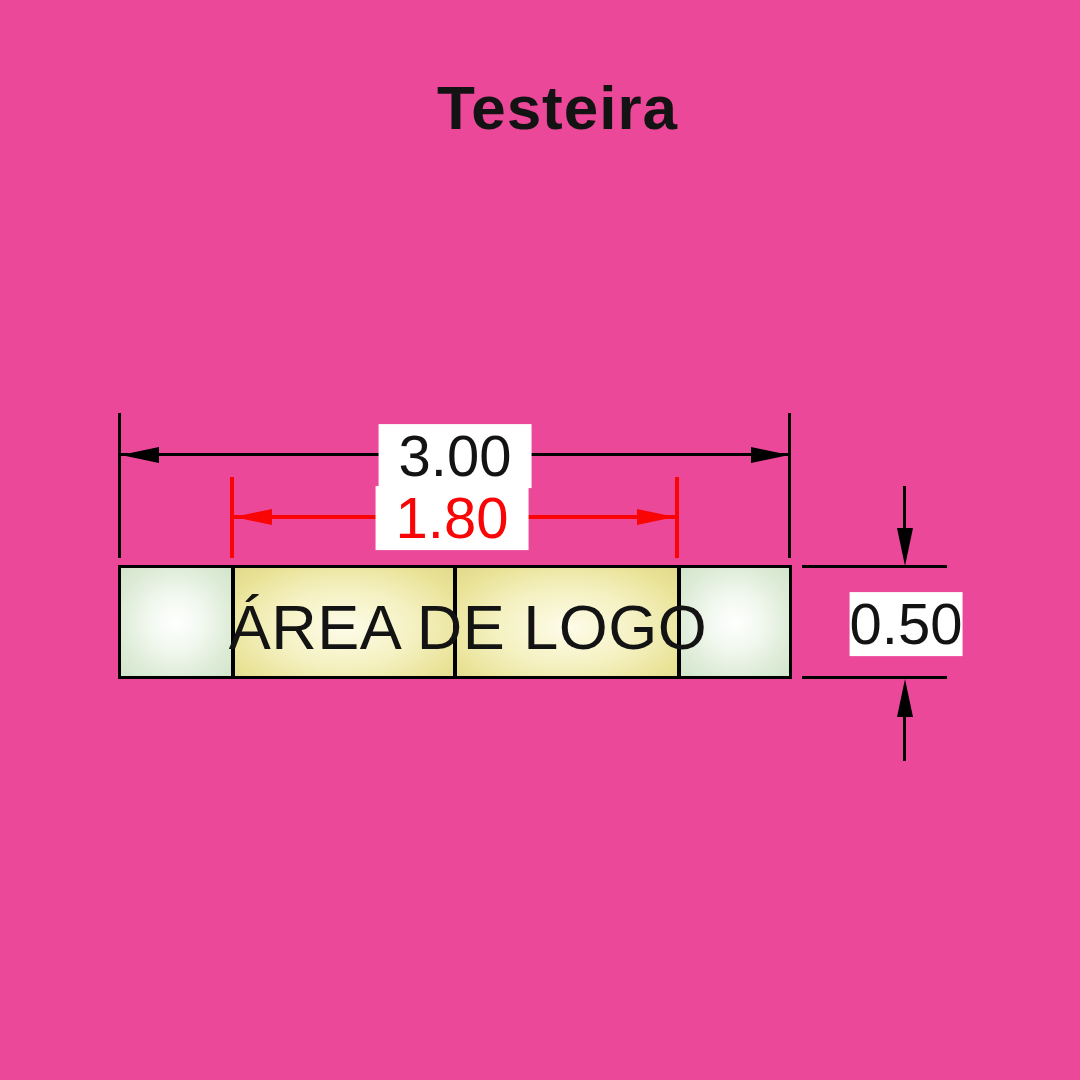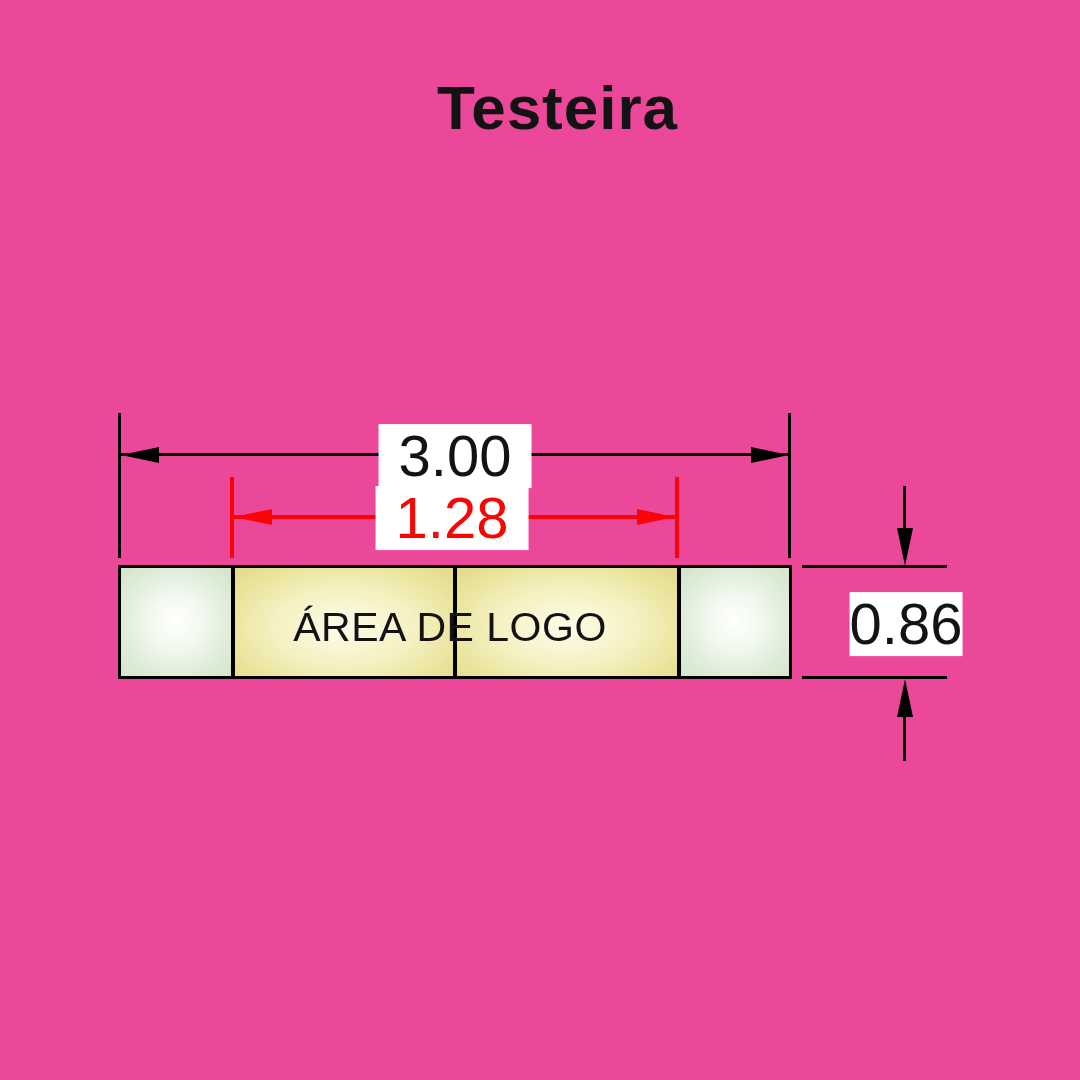--- a/index.html
+++ b/index.html
@@ -62,23 +62,23 @@
   .bar-section { height: 100%; box-sizing: border-box; }
   .cap-green {
     background: radial-gradient(circle at 50% 50%, #ffffff 0%, #f2f8ef 35%, #dcebd6 75%, #d3e5cc 100%);
   }
   .panel-yellow {
     background: radial-gradient(ellipse at 50% 55%, #fdfce9 0%, #f5f1c2 45%, #e9e398 80%, #e2da8b 100%);
   }
   .divider { border-left: 4px solid #000; }
 
   .logo-text {
-    left: 450px; top: 627px;
+    left: 468px; top: 627px;
     transform: translate(-50%, -50%);
-    font-size: 41px;
+    font-size: 63px;
     color: #131313;
     white-space: nowrap;
     letter-spacing: 0.5px;
     text-align: center;
   }
 </style>
 </head>
 <body>
 
 <div class="canvas">
@@ -90,31 +90,31 @@
   <div class="abs hline" style="left:121px; top:453px; width:668px;"></div>
   <div class="abs arrow left" style="left:121px; top:447px;"></div>
   <div class="abs arrow right" style="left:751px; top:447px;"></div>
   <div class="abs dim-label" style="left:455px; top:456px;">3.00</div>
 
   <div class="abs vline red" style="left:230px; top:477px; height:81px;"></div>
   <div class="abs vline red" style="left:675px; top:477px; height:81px;"></div>
   <div class="abs hline red" style="left:234px; top:515px; width:441px;"></div>
   <div class="abs arrow left red" style="left:234px; top:509px;"></div>
   <div class="abs arrow right red" style="left:637px; top:509px;"></div>
-  <div class="abs dim-label red" style="left:452px; top:518px;">1.28</div>
+  <div class="abs dim-label red" style="left:452px; top:518px;">1.80</div>
 
   <div class="abs bar">
     <div class="bar-section cap-green" style="width:110px;"></div>
     <div class="bar-section panel-yellow divider" style="width:222px;"></div>
     <div class="bar-section panel-yellow divider" style="width:224px;"></div>
     <div class="bar-section cap-green divider" style="flex:1;"></div>
   </div>
   <div class="abs logo-text">ÁREA DE LOGO</div>
 
   <div class="abs hline" style="left:802px; top:565px; width:145px;"></div>
   <div class="abs hline" style="left:802px; top:676px; width:145px;"></div>
   <div class="abs vline" style="left:903px; top:486px; height:45px;"></div>
   <div class="abs arrow down" style="left:897px; top:528px;"></div>
   <div class="abs arrow up" style="left:897px; top:679px;"></div>
   <div class="abs vline" style="left:903px; top:715px; height:46px;"></div>
-  <div class="abs dim-label" style="left:906px; top:624px; padding:0;">0.86</div>
+  <div class="abs dim-label" style="left:906px; top:624px; padding:0;">0.50</div>
 
 </div>
 
 </body></html>

